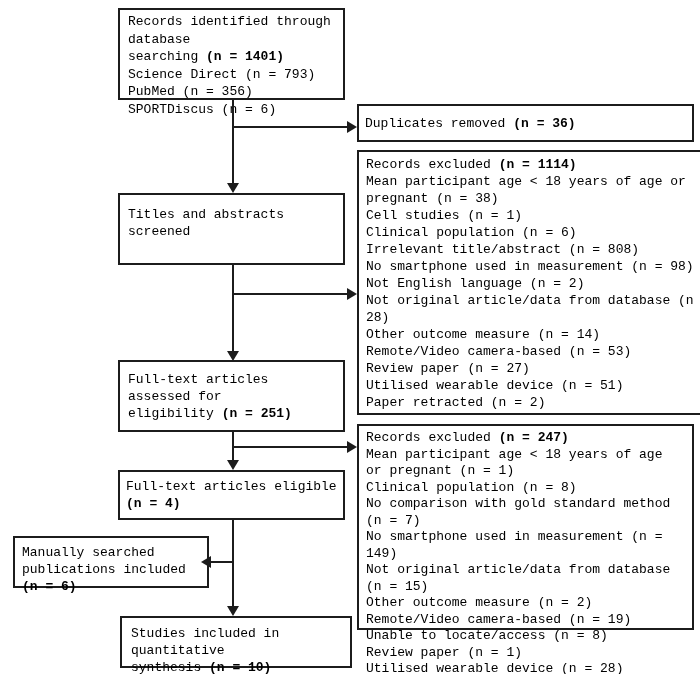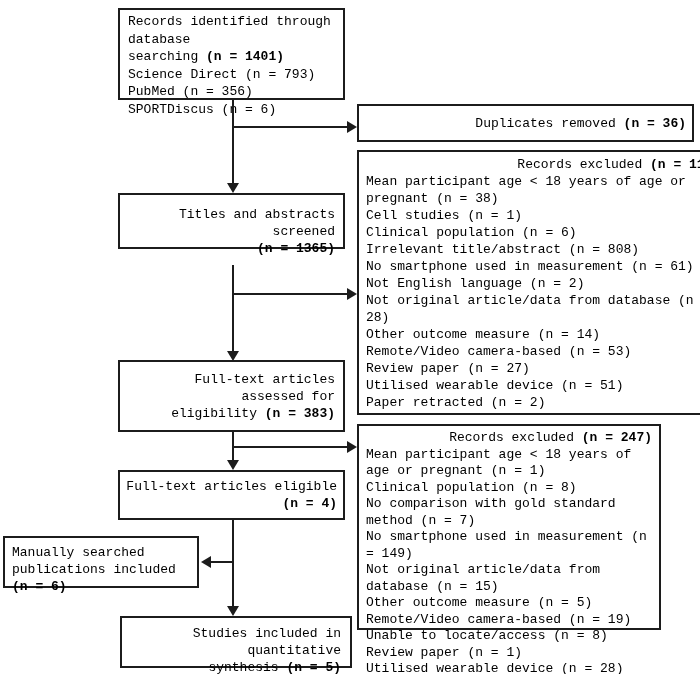--- a/index.html
+++ b/index.html
@@ -17,33 +17,33 @@
   }
   .box {
     position: absolute;
     box-sizing: border-box;
     background: #ffffff;
     border: 2px solid #1c1c1c;
     font-size: 13px;
     line-height: 17px;
   }
   .box .line { white-space: normal; }
-  .box .line.center { text-align: right; }
+  .box .line.center { text-align: left; }
   .bold { font-weight: bold; }
   .vflex { display: flex; flex-direction: column; justify-content: center; }
 
   
   #box-identified { left: 118px; top: 8px;   width: 227px; height: 92px;  padding: 3px 8px; line-height: 17.5px; }
   #box-duplicates { left: 357px; top: 104px; width: 337px; height: 38px;  padding: 0 6px; }
   #box-excluded1  { left: 357px; top: 150px; width: 380px; height: 265px; padding: 4px 7px; }
-  #box-screened   { left: 118px; top: 193px; width: 227px; height: 56px;  padding: 11px 8px 0; }
+  #box-screened   { left: 118px; top: 193px; width: 227px; height: 72px;  padding: 11px 8px 0; }
   #box-assessed   { left: 118px; top: 360px; width: 227px; height: 72px;  padding: 9px 8px 16px; }
-  #box-excluded2  { left: 357px; top: 424px; width: 304px; height: 206px; padding: 4px 7px; line-height: 16.5px; }
+  #box-excluded2  { left: 357px; top: 424px; width: 337px; height: 206px; padding: 4px 7px; line-height: 16.5px; }
   #box-eligible   { left: 118px; top: 470px; width: 227px; height: 50px;  padding: 8px 6px; }
-  #box-manual     { left: 3px;   top: 536px; width: 196px; height: 52px;  padding: 6px 7px; }
+  #box-manual     { left: 13px;   top: 536px; width: 196px; height: 52px;  padding: 6px 7px; }
   #box-included   { left: 120px; top: 616px; width: 232px; height: 52px;  padding: 7px 9px 0; }
 
   
   .vline, .hline { position: absolute; background: #1c1c1c; }
   .vline { width: 2px; }
   .hline { height: 2px; }
   #line-v1 { left: 232px; top: 100px; height: 84px; }
   #line-h1 { left: 233px; top: 126px; width: 115px; }
   #line-v2 { left: 232px; top: 265px; height: 87px; }
   #line-h2 { left: 233px; top: 293px; width: 115px; }
@@ -80,59 +80,58 @@
     </div>
   <div class="box vflex" id="box-duplicates">
       <div class="line center"><span>Duplicates removed </span><span class="bold">(n = 36)</span></div>
     </div>
   <div class="box" id="box-excluded1">
       <div class="line center"><span>Records excluded </span><span class="bold">(n = 1114)</span></div>
       <div class="line"><span>Mean participant age &lt; 18 years of age or pregnant (n = 38)</span></div>
       <div class="line"><span>Cell studies (n = 1)</span></div>
       <div class="line"><span>Clinical population (n = 6)</span></div>
       <div class="line"><span>Irrelevant title/abstract (n = 808)</span></div>
-      <div class="line"><span>No smartphone used in measurement (n = 61)</span></div>
+      <div class="line"><span>No smartphone used in measurement (n = 98)</span></div>
       <div class="line"><span>Not English language (n = 2)</span></div>
       <div class="line"><span>Not original article/data from database (n = 28)</span></div>
       <div class="line"><span>Other outcome measure (n = 14)</span></div>
       <div class="line"><span>Remote/Video camera-based (n = 53)</span></div>
       <div class="line"><span>Review paper (n = 27)</span></div>
       <div class="line"><span>Utilised wearable device (n = 51)</span></div>
       <div class="line"><span>Paper retracted (n = 2)</span></div>
     </div>
   <div class="box" id="box-screened">
       <div class="line center"><span>Titles and abstracts screened</span></div>
-      <div class="line center"><span class="bold">(n = 1365)</span></div>
     </div>
   <div class="box" id="box-assessed">
       <div class="line center"><span>Full-text articles assessed for</span></div>
-      <div class="line center"><span>eligibility </span><span class="bold">(n = 383)</span></div>
+      <div class="line center"><span>eligibility </span><span class="bold">(n = 251)</span></div>
     </div>
   <div class="box" id="box-excluded2">
       <div class="line center"><span>Records excluded </span><span class="bold">(n = 247)</span></div>
       <div class="line"><span>Mean participant age &lt; 18 years of age or pregnant (n = 1)</span></div>
       <div class="line"><span>Clinical population (n = 8)</span></div>
       <div class="line"><span>No comparison with gold standard method (n = 7)</span></div>
       <div class="line"><span>No smartphone used in measurement (n = 149)</span></div>
       <div class="line"><span>Not original article/data from database (n = 15)</span></div>
-      <div class="line"><span>Other outcome measure (n = 5)</span></div>
+      <div class="line"><span>Other outcome measure (n = 2)</span></div>
       <div class="line"><span>Remote/Video camera-based (n = 19)</span></div>
       <div class="line"><span>Unable to locate/access (n = 8)</span></div>
       <div class="line"><span>Review paper (n = 1)</span></div>
       <div class="line"><span>Utilised wearable device (n = 28)</span></div>
     </div>
   <div class="box vflex" id="box-eligible">
       <div class="line center"><span>Full-text articles eligible </span><span class="bold">(n = 4)</span></div>
     </div>
   <div class="box" id="box-manual">
       <div class="line"><span>Manually searched publications included </span><span class="bold">(n = 6)</span></div>
     </div>
   <div class="box" id="box-included">
       <div class="line center"><span>Studies included in quantitative</span></div>
-      <div class="line center"><span>synthesis </span><span class="bold">(n = 5)</span></div>
+      <div class="line center"><span>synthesis </span><span class="bold">(n = 10)</span></div>
     </div>
 
   <div class="vline" id="line-v1"></div>
   <div class="arrow down" id="head-v1"></div>
   <div class="hline" id="line-h1"></div>
   <div class="arrow right" id="head-h1"></div>
 
   <div class="vline" id="line-v2"></div>
   <div class="arrow down" id="head-v2"></div>
   <div class="hline" id="line-h2"></div>

